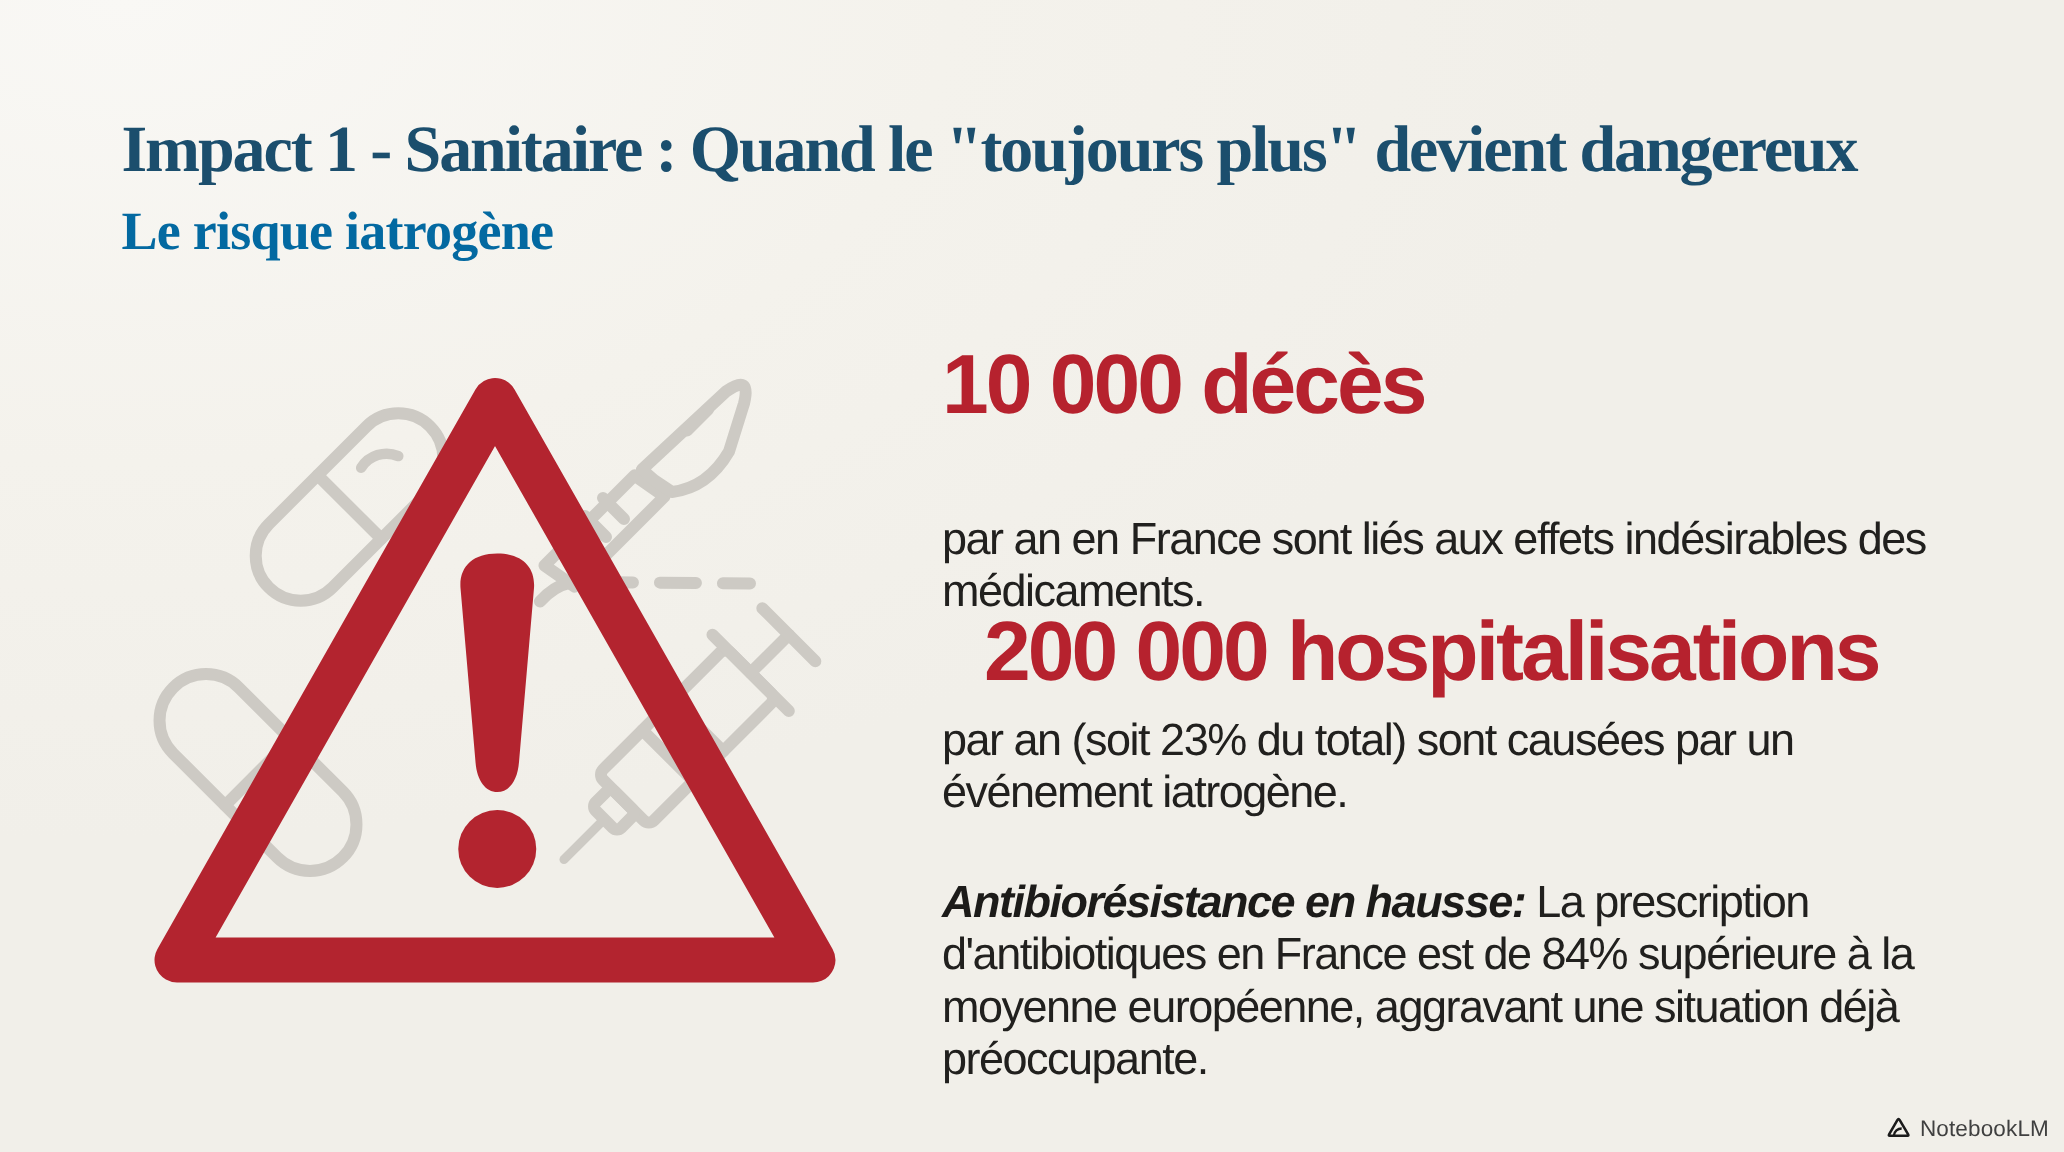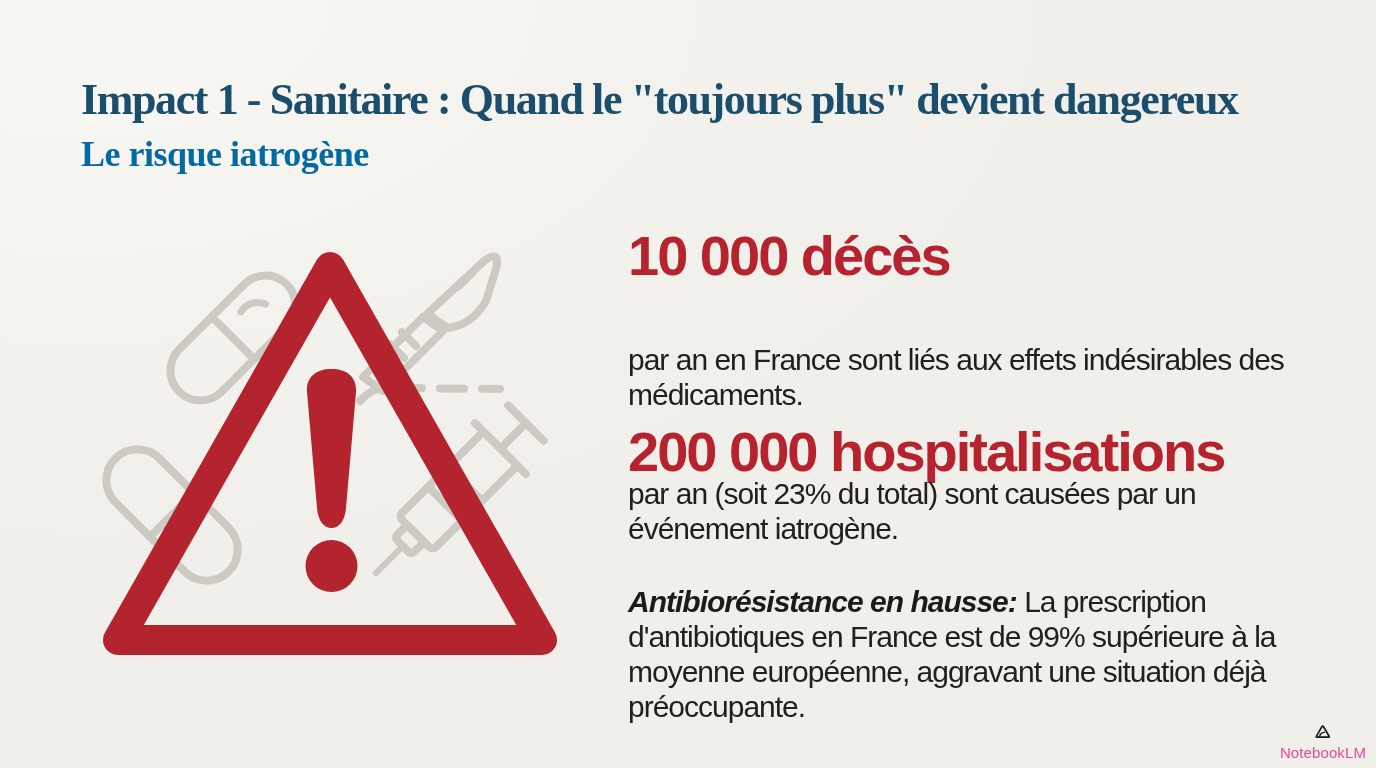--- a/index.html
+++ b/index.html
@@ -37,41 +37,40 @@
 
   .stat-value {
     font-weight: 700;
     font-size: 56px;
     line-height: 52px;
     letter-spacing: -2px;
     color: #b6222e;
     white-space: nowrap;
   }
   .stat-value.v1 { position: absolute; left: 628px; top: 230px; }
-  .stat-value.v2 { position: absolute; left: 628px; top: 408px; margin-top: 18px; }
+  .stat-value.v2 { position: absolute; left: 656px; top: 408px; }
 
   .body-text {
     font-size: 30px;
     line-height: 35px;
     letter-spacing: -1px;
     color: #21201e;
   }
   .desc1 { position: absolute; left: 628px; top: 302px; width: 680px; margin-top: 40px; }
   .desc2 { position: absolute; left: 628px; top: 476px; width: 680px; }
   .note  { position: absolute; left: 628px; top: 584px; width: 690px; }
   .note .lead { font-weight: 700; color: #1c1b19; font-style: italic; }
 
   .badge {
     position: absolute; right: 10px; bottom: 7px;
-    display: flex; align-items: center; gap: 5px;
-    color: #ec4899;
+    display: flex; gap: 5px;
+    color: #404040;
     font-size: 15px;
     font-weight: 500;
     letter-spacing: 0.1px;
-    flex-direction: column;
   }
 </style>
 </head>
 <body>
 
 <div class="canvas">
 
   <div class="page-title">Impact 1 - Sanitaire : Quand le "toujours plus" devient dangereux</div>
   <div class="page-subtitle">Le risque iatrogène</div>
 
@@ -118,21 +117,21 @@
       <circle fill="#b3242f" cx="271.5" cy="341" r="26"></circle>
     </g>
   </svg>
 
   <div class="stat-value v1">10 000 décès</div>
   <div class="body-text desc1">par an en France sont liés aux effets indésirables des médicaments.</div>
 
   <div class="stat-value v2">200 000 hospitalisations</div>
   <div class="body-text desc2">par an (soit 23% du total) sont causées par un événement iatrogène.</div>
 
-  <div class="body-text note"><span class="lead">Antibiorésistance en hausse:</span><span> La prescription d'antibiotiques en France est de 99% supérieure à la moyenne européenne, aggravant une situation déjà préoccupante.</span></div>
+  <div class="body-text note"><span class="lead">Antibiorésistance en hausse:</span><span> La prescription d'antibiotiques en France est de 84% supérieure à la moyenne européenne, aggravant une situation déjà préoccupante.</span></div>
 
   <div class="badge">
     <svg width="18" height="15" viewBox="0 0 18 15">
       <path d="M2.8 13.2 Q1.9 13.2 2.4 12.3 L7.9 2.7 Q8.7 1.4 9.5 2.7 L15.1 12.3 Q15.6 13.2 14.7 13.2 Z" fill="none" stroke="#1b1b1b" stroke-width="1.7" stroke-linejoin="round"></path>
       <path d="M5.6 13 A 5.2 5.2 0 0 1 10.8 8.3" fill="none" stroke="#1b1b1b" stroke-width="1.6"></path>
     </svg>
     <span>NotebookLM</span>
   </div>
 
 </div>

